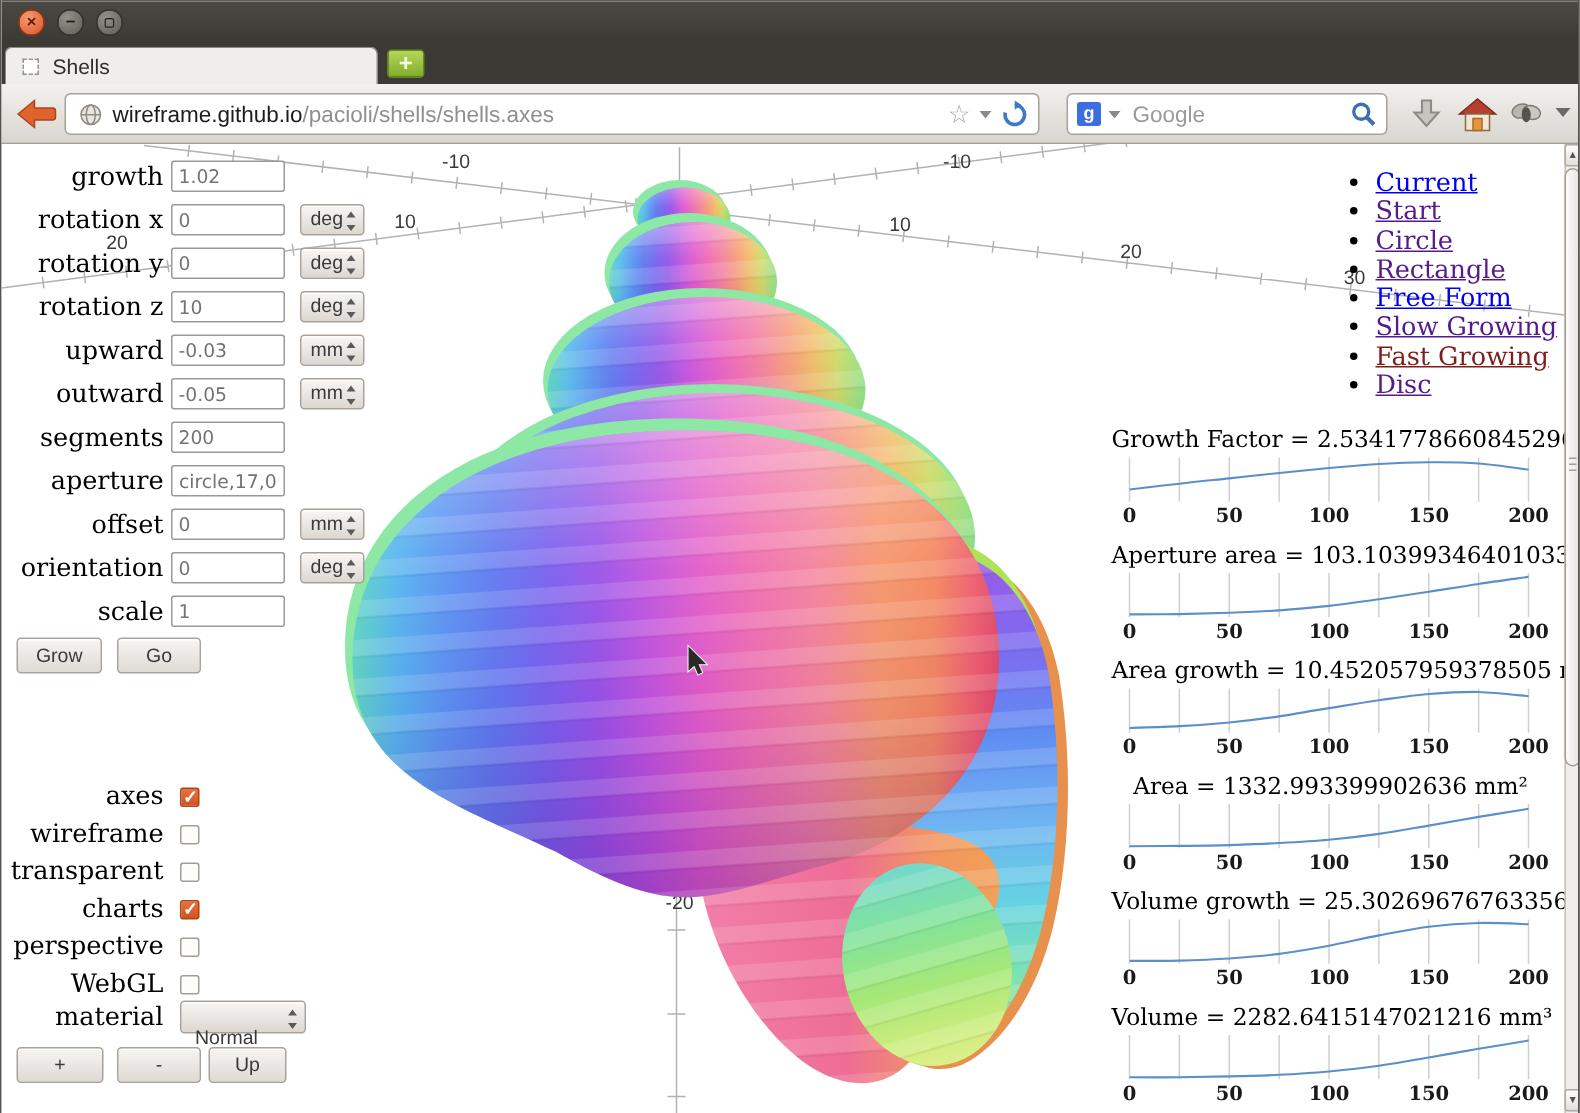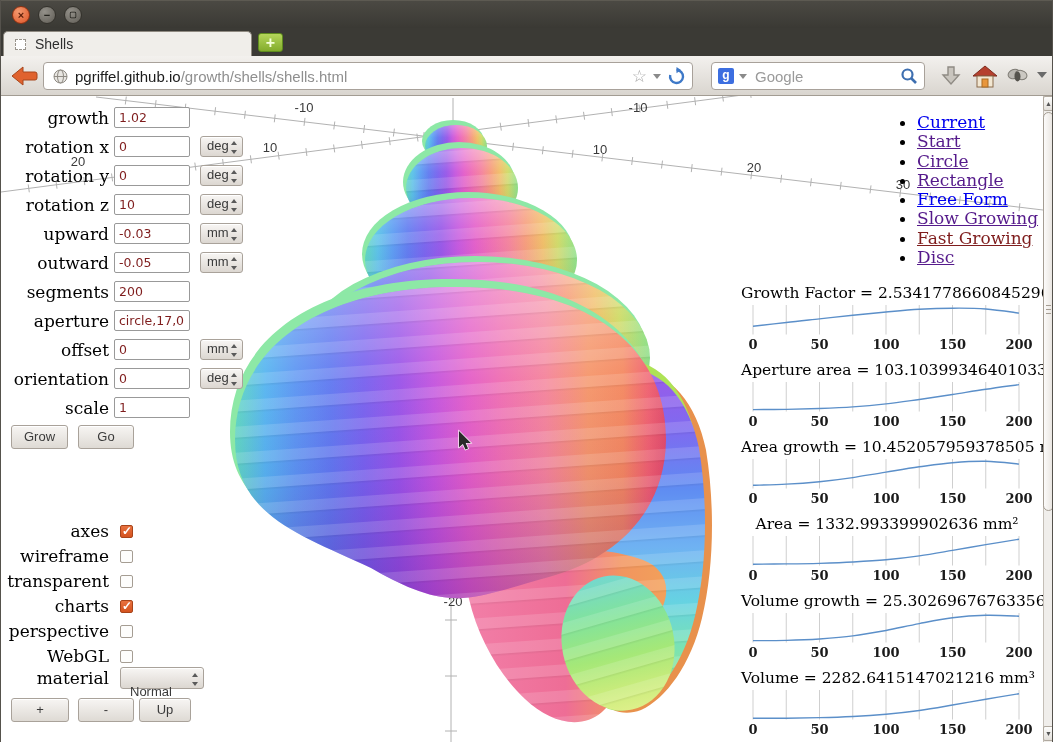--- a/index.html
+++ b/index.html
@@ -48,21 +48,21 @@
   .overflow-caret{position:absolute;left:1036px;top:16px;width:0;height:0;
     border-left:5px solid transparent;border-right:5px solid transparent;border-top:6px solid #6a6a6a;}
   
   .content{position:absolute;left:0;top:96px;width:1053px;height:646px;background:#fff;}
   #scene{position:absolute;left:0;top:0;}
   
   .frow{position:absolute;display:flex;align-items:center;height:23px;}
   .flabel{width:108px;text-align:right;font-family:"DejaVu Serif",serif;font-size:17px;color:#000;
     margin-right:5px;white-space:nowrap;}
   .ftext{width:76px;height:21px;border:1px solid #999;border-radius:2px;padding:1px 4px;
-    font-family:"DejaVu Sans",sans-serif;font-size:12.5px;color:#7f1d1d;background:#fff;}
+    font-family:"DejaVu Sans",sans-serif;font-size:12.5px;color:#737373;background:#fff;}
   .unit{position:relative;width:43px;height:21px;margin-left:10px;border:1px solid #a9a29a;border-radius:3px;
     background:linear-gradient(#f8f6f4,#dcd7d1);font-size:13px;color:#3a3a3a;
     padding:1px 14px 0 6px;box-shadow:inset 0 1px 0 #fff;}
   .spin{position:absolute;right:4px;top:4px;width:7px;height:13px;}
   .spin:before,.spin:after{content:"";position:absolute;left:0;width:0;height:0;
     border-left:3.5px solid transparent;border-right:3.5px solid transparent;}
   .spin:before{top:0;border-bottom:4px solid #5a5a5a;}
   .spin:after{bottom:0;border-top:4px solid #5a5a5a;}
   .btn{position:absolute;height:24px;border:1px solid #a9a29a;border-radius:3px;
     background:linear-gradient(#f7f5f3,#dedad4);box-shadow:inset 0 1px 0 #fff;
@@ -118,22 +118,22 @@
   <div class="navbar">
     <svg class="back-btn" width="30" height="26" viewBox="0 0 30 26">
       <path d="M3,13 L14,4 L14,9 L26,9 Q28,9 28,11 L28,15 Q28,17 26,17 L14,17 L14,22 Z" fill="#e0622e" stroke="#a8461c" stroke-width="1"></path>
     </svg>
     <div class="urlbar">
       <svg class="url-globe" width="15" height="15" viewBox="0 0 15 15">
         <circle cx="7.5" cy="7.5" r="6.5" fill="#e8e6e2" stroke="#8f8b84"></circle>
         <ellipse cx="7.5" cy="7.5" rx="3" ry="6.5" fill="none" stroke="#8f8b84"></ellipse>
         <line x1="1" y1="7.5" x2="14" y2="7.5" stroke="#8f8b84"></line>
       </svg>
-      <span class="url-domain">pgriffel.github.io</span>
-        <span class="url-path">/growth/shells/shells.html</span>
+      <span class="url-domain">wireframe.github.io</span>
+        <span class="url-path">/pacioli/shells/shells.axes</span>
       <span class="url-spacer"></span>
       <span class="star-icon">☆</span>
       <span class="caret"></span>
       <svg width="19" height="19" viewBox="0 0 19 19">
         <path d="M9.5,3 A6.5,6.5 0 1 1 3.2,8" fill="none" stroke="#3e79c8" stroke-width="2.4"></path>
         <path d="M9.5,0 L14,3 L9.5,6.2 Z" fill="#3e79c8"></path>
       </svg>
     </div>
     <div class="searchbar">
       <span class="g-icon">g</span>

